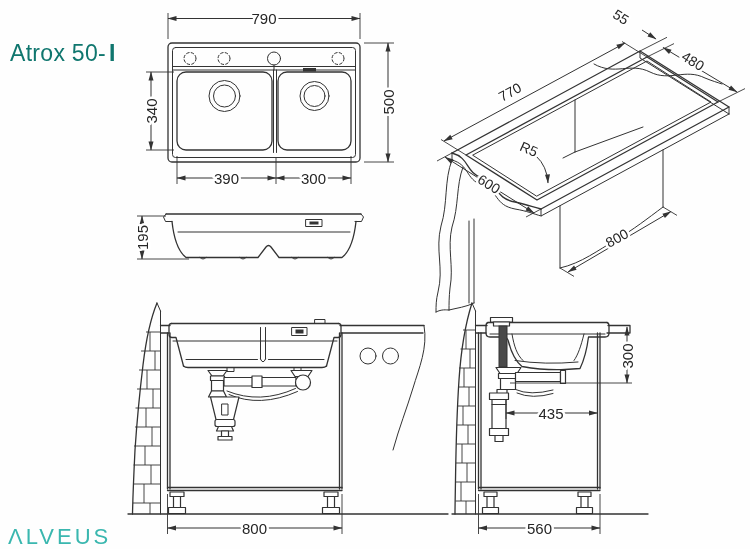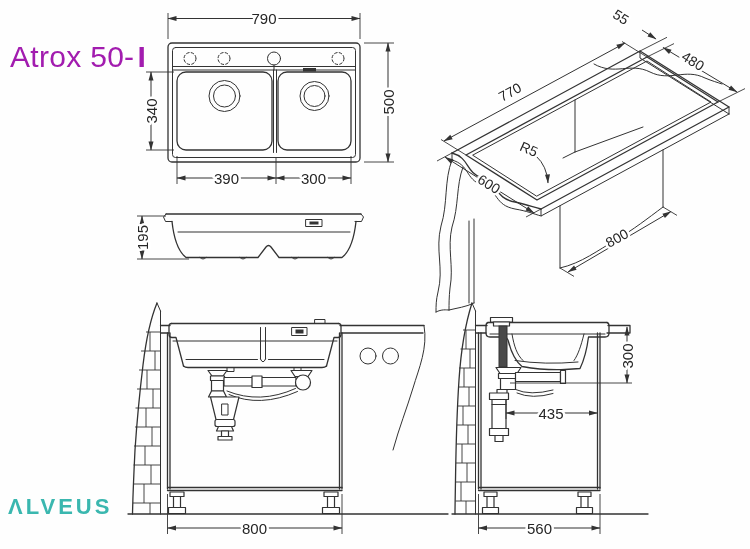--- a/index.html
+++ b/index.html
@@ -1,20 +1,20 @@
 <!DOCTYPE html>
 <html><head>
 <meta charset="utf-8">
 <style>
   html,body{margin:0;padding:0}
   body{width:750px;height:549px;position:relative;background:#fefefe;overflow:hidden;
        font-family:"Liberation Sans",sans-serif}
-  .title{position:absolute;left:10px;top:40px;font-size:30px;color:#a21caf;letter-spacing:.3px}
+  .title{position:absolute;left:10px;top:40px;font-size:23px;color:#0f766e;letter-spacing:.3px}
   .title b{margin-left:3px;font-weight:700}
-  .logo{position:absolute;left:8px;top:494px;font-size:22px;font-weight:700;color:#3ab7af;
+  .logo{position:absolute;left:8px;top:524px;font-size:22px;font-weight:400;color:#3ab7af;
         letter-spacing:3px}
   svg{position:absolute;left:0;top:0}
   .ln{fill:none;stroke:#333;stroke-width:1.3;stroke-linejoin:round;stroke-linecap:round}
   .lt{fill:none;stroke:#333;stroke-width:1;stroke-linejoin:round;stroke-linecap:round}
   .dim{fill:none;stroke:#333;stroke-width:1}
   .ext{fill:none;stroke:#333;stroke-width:.9}
   .dash{stroke-dasharray:2.6 2.2}
   .wh{fill:#fff;stroke:#333;stroke-width:1.2;stroke-linejoin:round}
   .fb{fill:#333;stroke:none}
   .dk{fill:#4a4a4a;stroke:#333;stroke-width:1}

